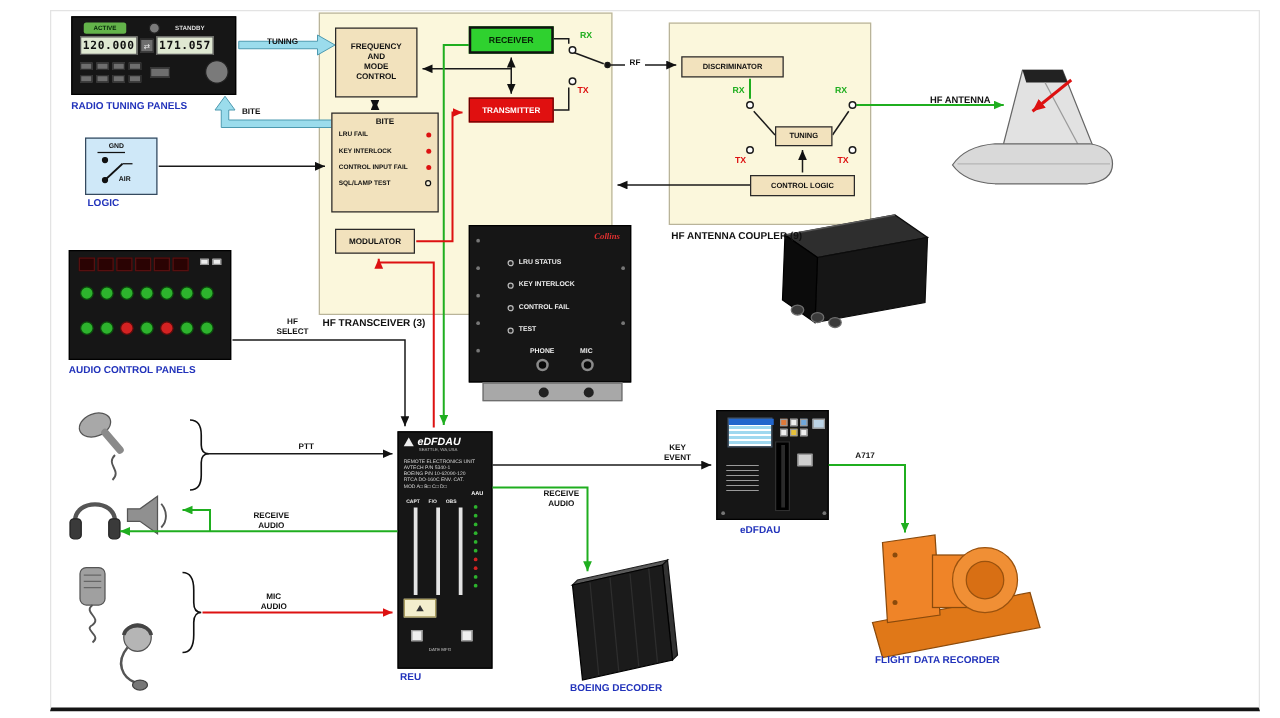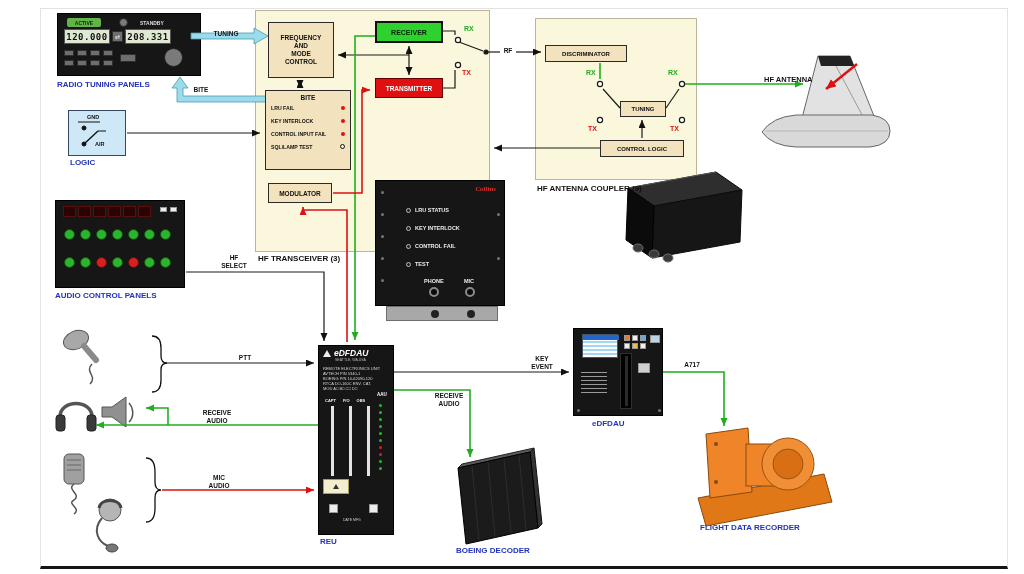--- a/index.html
+++ b/index.html
@@ -46,29 +46,29 @@
 </head>
 <body>
 
 <div id="stage">
 
   <div class="abs slide" style="left:40px;top:8px;width:968px;height:561px"></div>
 
   <div class="abs cream" style="left:255px;top:10px;width:235px;height:242px"></div>
   <div class="abs cream" style="left:535px;top:18px;width:162px;height:162px"></div>
 
-  <div class="abs panel" style="left:57px;top:13px;width:144px;height:63px">
+  <div class="abs panel" style="left:57px;top:13px;width:132px;height:63px">
     <div class="abs pill" style="left:9px;top:4px;width:34px;height:9px">ACTIVE</div>
     <div class="abs knob" style="left:61px;top:4px;width:9px;height:9px"></div>
     <div class="abs tinytxt" style="left:82px;top:6px">STANDBY</div>
     <div class="abs lcd" style="left:6px;top:15px;width:46px;height:15px">120.000</div>
     <div class="abs btn-sm" style="left:54px;top:17px;width:11px;height:11px;color:#eee;font-size:6px;display:flex;align-items:center;justify-content:center">
       <span>⇄</span>
     </div>
-    <div class="abs lcd" style="left:67px;top:15px;width:46px;height:15px">208.331</div>
+    <div class="abs lcd" style="left:67px;top:15px;width:46px;height:15px">171.057</div>
     <div class="abs btn-sm" style="left:6px;top:36px;width:10px;height:6px"></div>
     <div class="abs btn-sm" style="left:19px;top:36px;width:10px;height:6px"></div>
     <div class="abs btn-sm" style="left:32px;top:36px;width:10px;height:6px"></div>
     <div class="abs btn-sm" style="left:45px;top:36px;width:10px;height:6px"></div>
     <div class="abs btn-sm" style="left:6px;top:46px;width:10px;height:6px"></div>
     <div class="abs btn-sm" style="left:19px;top:46px;width:10px;height:6px"></div>
     <div class="abs btn-sm" style="left:32px;top:46px;width:10px;height:6px"></div>
     <div class="abs btn-sm" style="left:45px;top:46px;width:10px;height:6px"></div>
     <div class="abs btn-sm" style="left:62px;top:40px;width:16px;height:8px"></div>
     <div class="abs knob" style="left:106px;top:34px;width:19px;height:19px"></div>
@@ -396,21 +396,21 @@
   <div class="abs rx" style="left:668px;top:69px">RX</div>
   <div class="abs tx" style="left:588px;top:125px">TX</div>
   <div class="abs tx" style="left:670px;top:125px">TX</div>
 
   <div class="abs cap" style="left:57px;top:80px">RADIO TUNING PANELS</div>
   <div class="abs cap" style="left:70px;top:158px">LOGIC</div>
   <div class="abs cap" style="left:55px;top:291px">AUDIO CONTROL PANELS</div>
   <div class="abs capblk" style="left:258px;top:254px">HF TRANSCEIVER (3)</div>
   <div class="abs capblk pre" style="left:537px;top:184px;line-height:9px">HF ANTENNA
 COUPLER (9)</div>
-  <div class="abs capblk" style="left:764px;top:75px;font-size:7.5px">HF ANTENNA</div>
+  <div class="abs capblk" style="left:744px;top:75px;font-size:7.5px">HF ANTENNA</div>
   <div class="abs cap" style="left:320px;top:537px">REU</div>
   <div class="abs cap" style="left:592px;top:419px">eDFDAU</div>
   <div class="abs cap" style="left:456px;top:546px">BOEING DECODER</div>
   <div class="abs cap pre" style="left:700px;top:523px;line-height:9px">FLIGHT DATA
 RECORDER</div>
 
   <div class="abs wlabel" style="left:196px;top:30px;width:60px">TUNING</div>
   <div class="abs wlabel" style="left:186px;top:86px;width:30px">BITE</div>
   <div class="abs wlabel" style="left:500px;top:47px;width:16px">RF</div>
   <div class="abs wlabel pre" style="left:210px;top:254px;width:48px">HF

